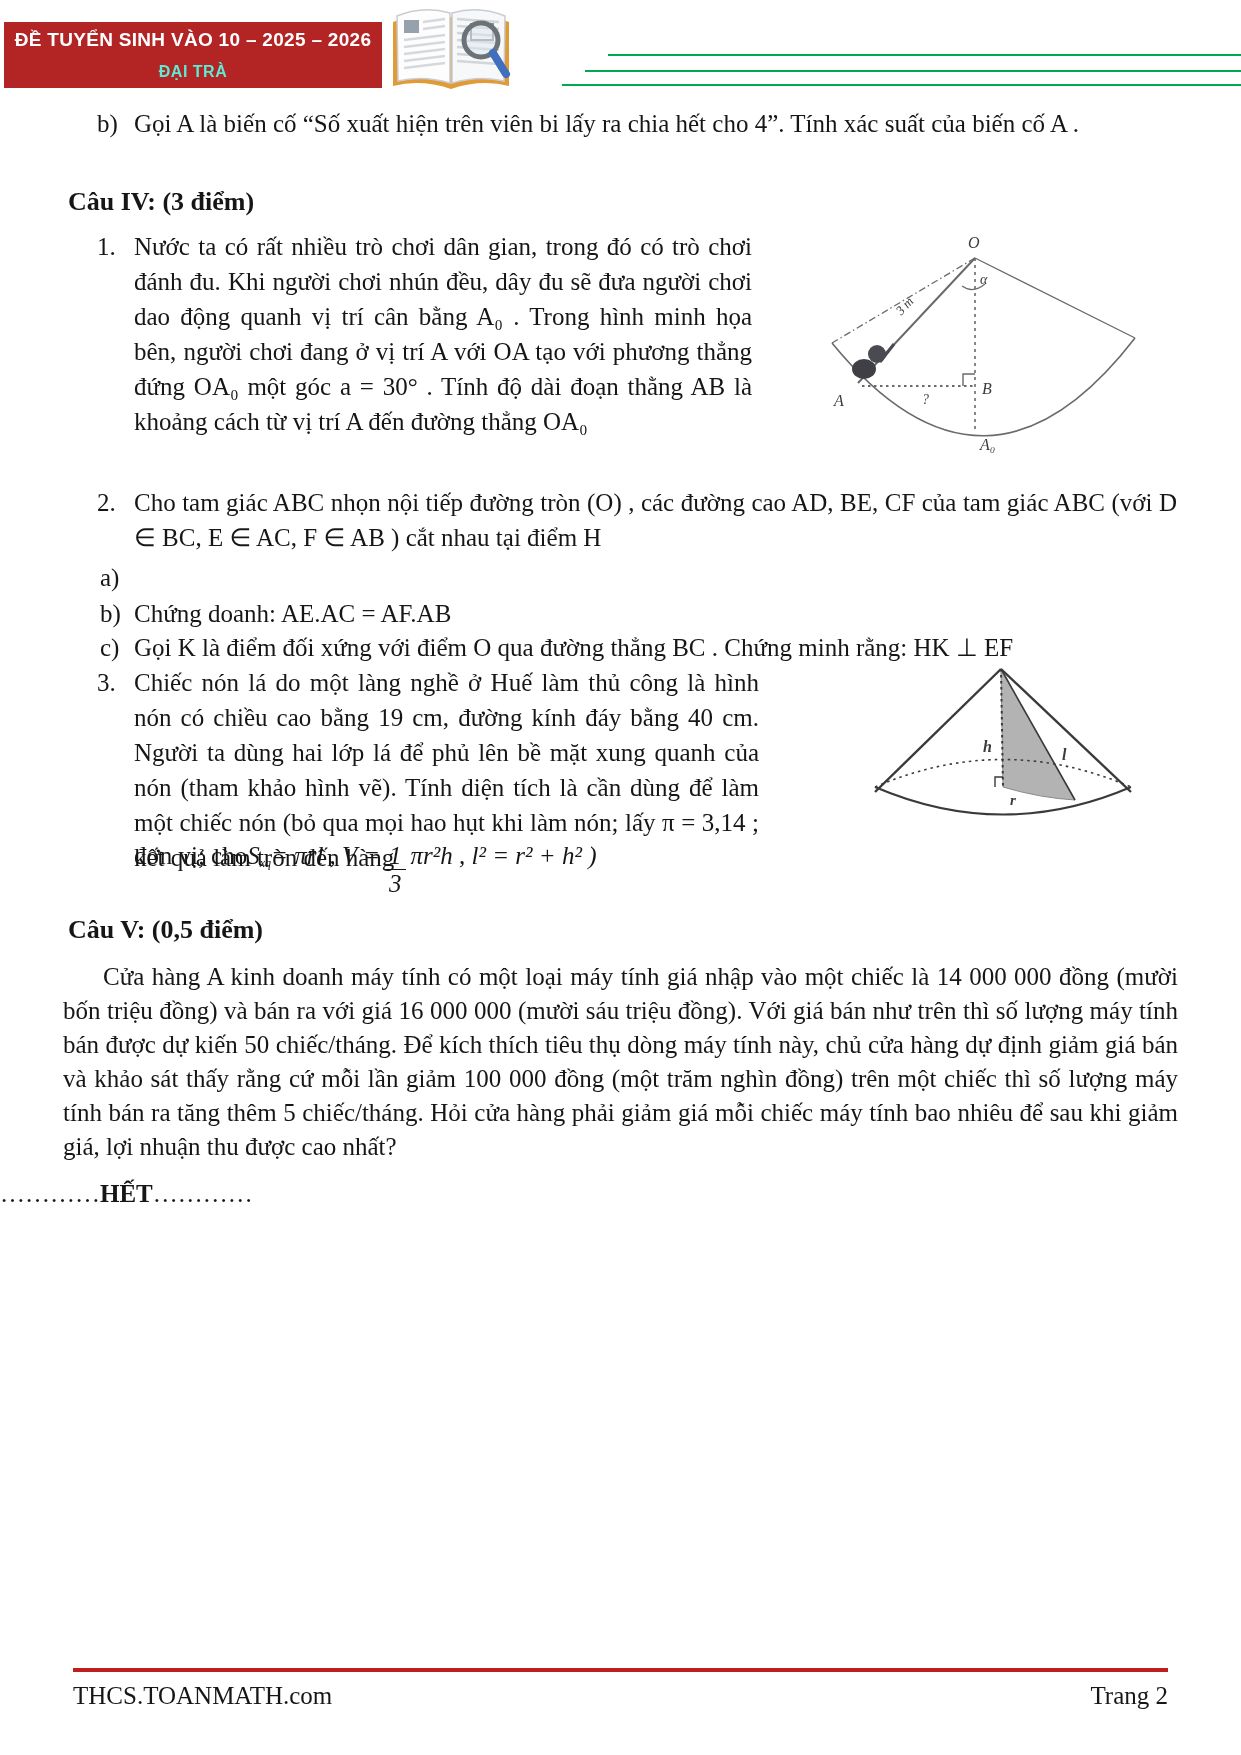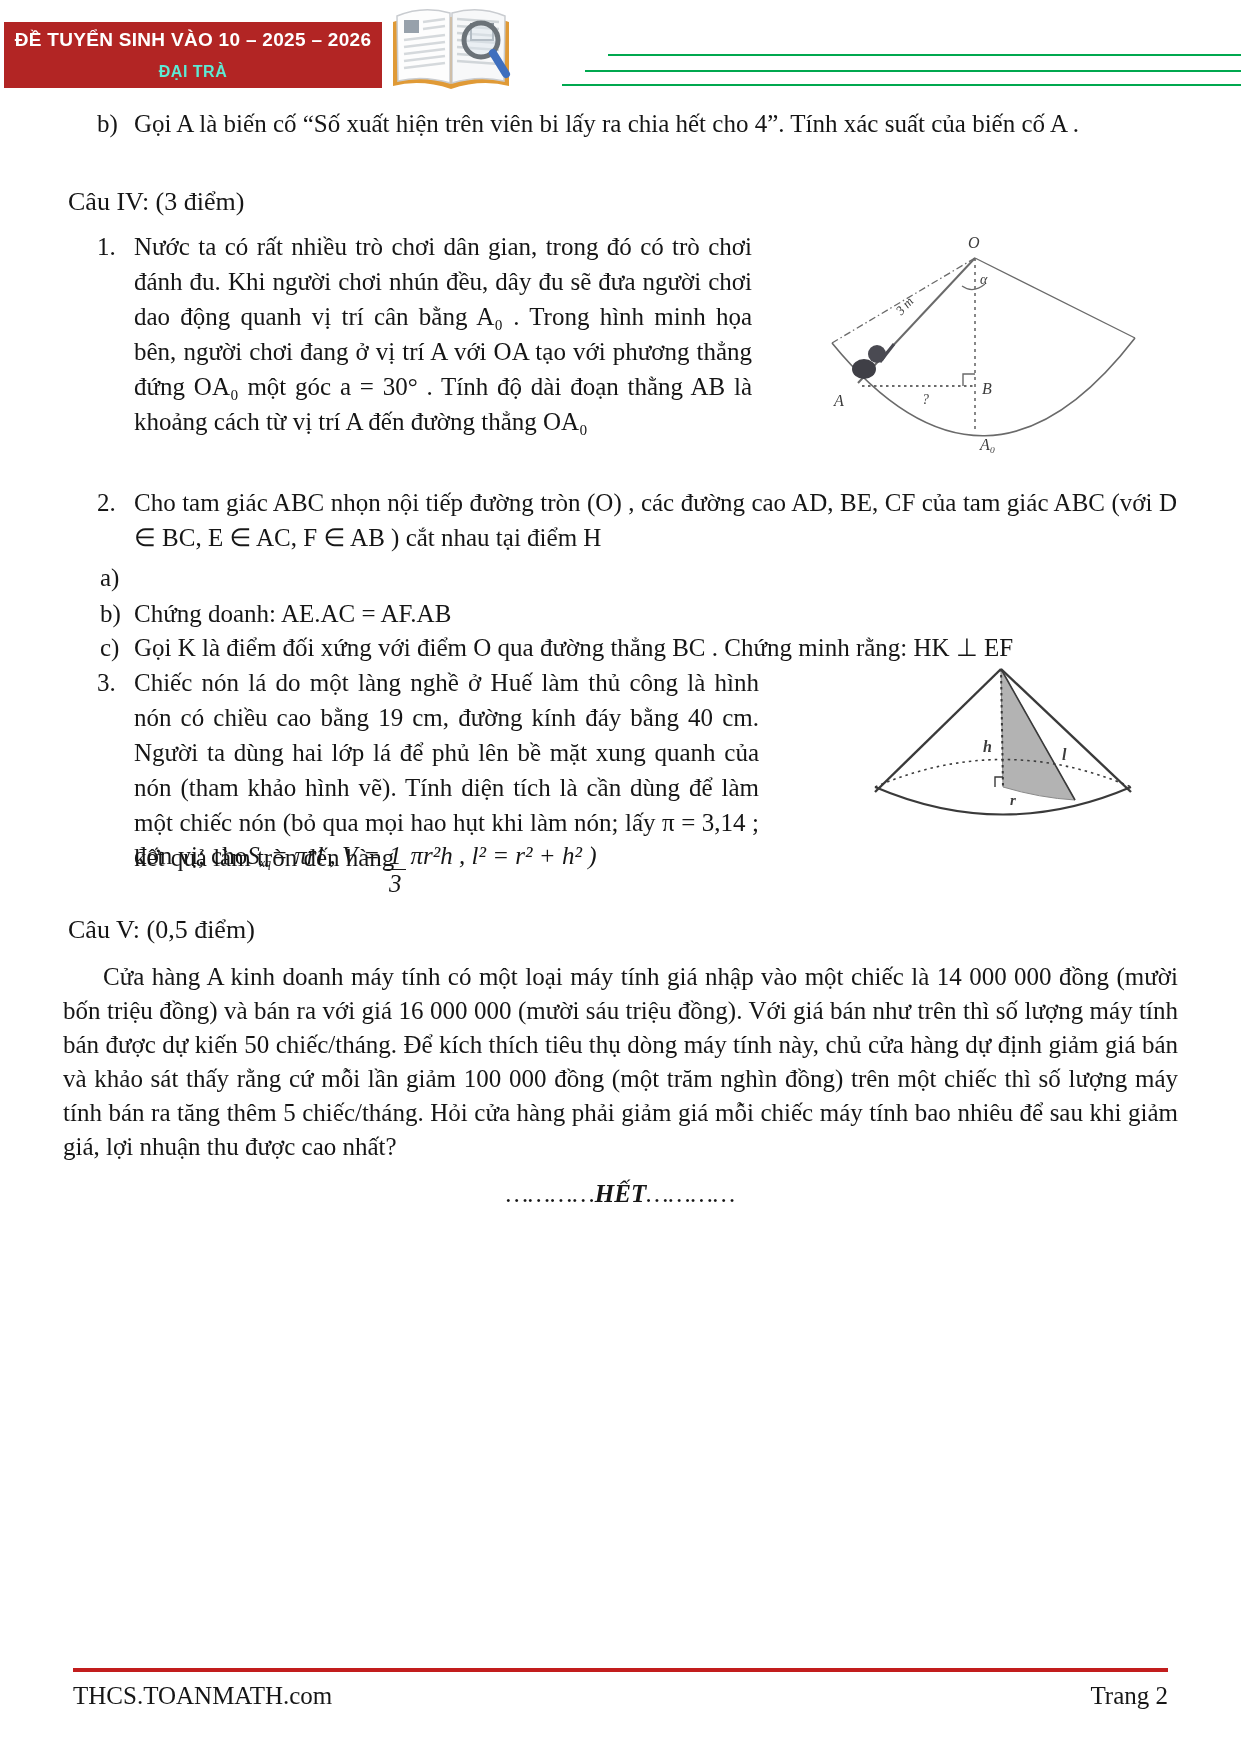--- a/index.html
+++ b/index.html
@@ -19,29 +19,29 @@
   #gl1{left:608px;top:54px;width:633px;}
   #gl2{left:585px;top:70px;width:656px;}
   #gl3{left:562px;top:84px;width:679px;}
   .booklogo{position:absolute;left:387px;top:2px;}
   
   .tb{position:absolute;font-size:25px;line-height:35px;}
   .row{display:flex;align-items:flex-start;}
   .num{flex:none;width:37px;}
   .lbl{flex:none;width:37px;}
   .jtext{text-align:justify;}
-  .heading{position:absolute;font-weight:normal;font-size:26px;line-height:32px;}
+  .heading{position:absolute;font-weight:bold;font-size:26px;line-height:32px;}
   
   .formula{position:absolute;display:flex;font-size:25px;}
   .mi{font-style:italic;}
   .msub{font-style:italic;font-size:12px;margin-top:14px;}
   .frac{display:inline-block;text-align:center;vertical-align:middle;margin:0 5px;font-style:italic;}
   .frac .fn{display:block;border-bottom:1.5px solid #161616;padding:0 4px;line-height:27px;}
   .frac .fd{display:block;line-height:27px;}
-  .het{position:absolute;left:0;width:100%;text-align:center;font-size:25px;font-style:italic;}
+  .het{position:absolute;left:0;width:100%;font-size:25px;}
   .het b{font-weight:bold;}
   
   .fig{position:absolute;}
   .fig text{font-family:"Liberation Serif",serif;font-style:italic;fill:#3c3c3c;}
   
   .fline{position:absolute;left:73px;top:1668px;width:1095px;height:4px;background:#c21d1d;}
   .fsite{position:absolute;left:73px;top:1682px;font-size:25px;}
   .fpage{position:absolute;right:73px;top:1682px;font-size:25px;}
 </style>
 </head>

